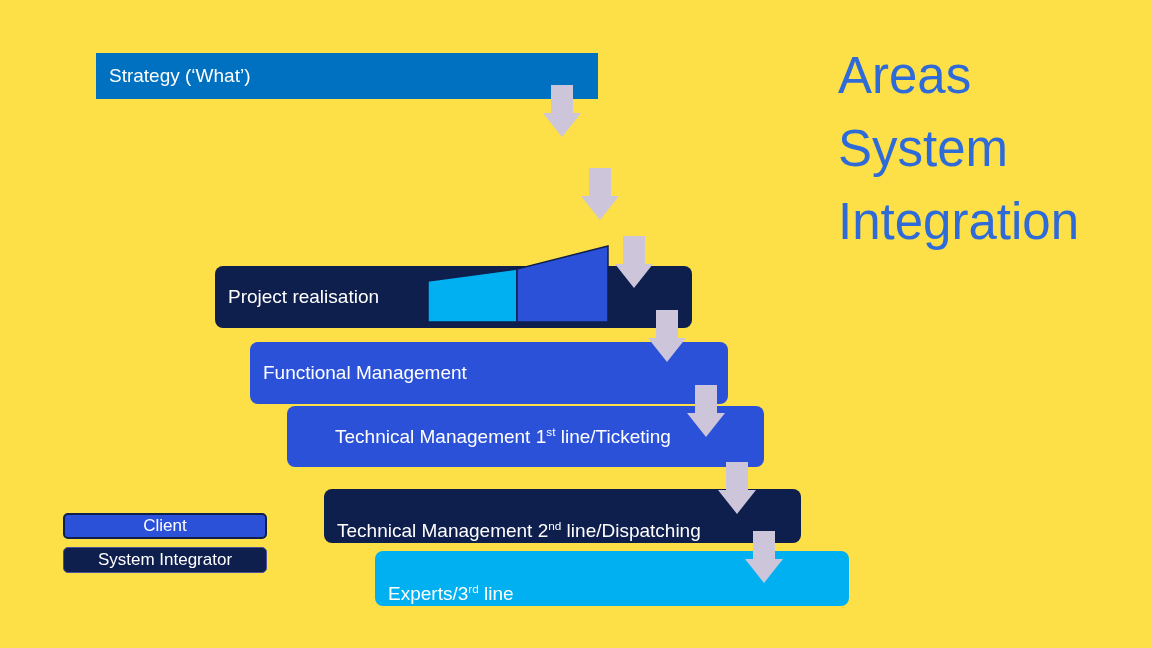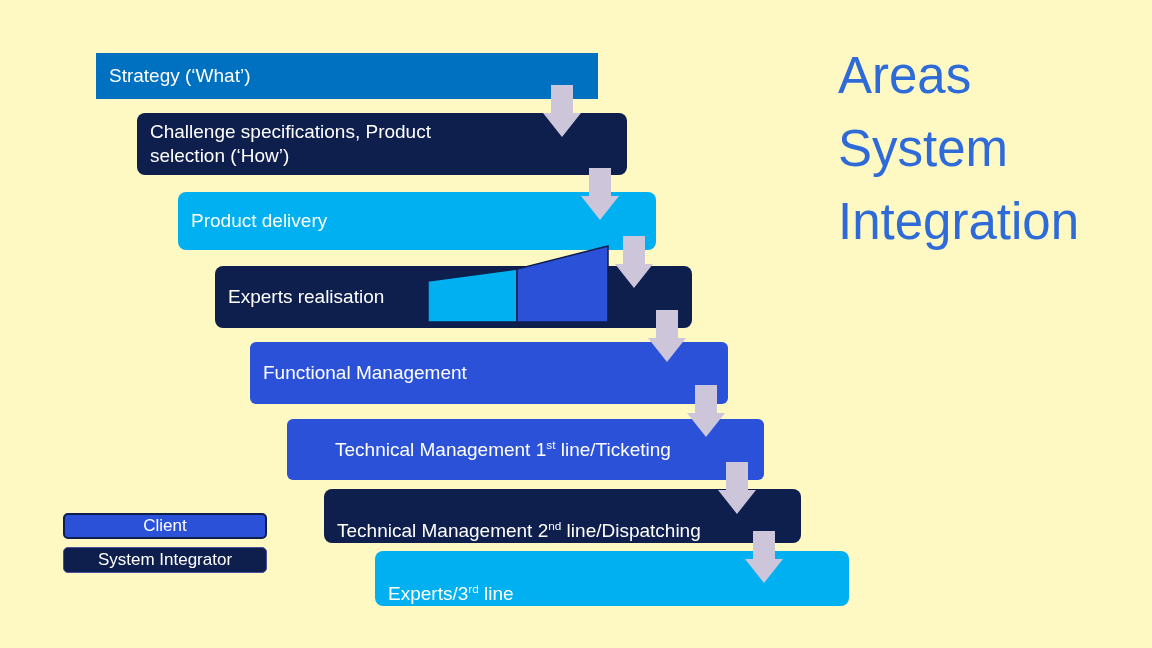--- a/index.html
+++ b/index.html
@@ -1,41 +1,41 @@
 <!DOCTYPE html>
 <html><head>
 <meta charset="utf-8">
 <style>
   html, body { margin: 0; padding: 0; background: #fff; }
   .canvas {
     position: relative;
     width: 1152px;
     height: 648px;
-    background: #fef9c3;
+    background: #fde047;
     overflow: hidden;
     font-family: "Liberation Sans", sans-serif;
   }
 
   
   .bar {
     position: absolute;
     border-radius: 8px;
     display: flex;
     align-items: center;
     padding-left: 13px;
     box-sizing: border-box;
     color: #ffffff;
     font-size: 19px;
     z-index: 2;
   }
   .bar.square { border-radius: 0; }
   .bar-blue  { background: #0070C0; }
   .bar-navy  { background: #0E1E4D; }
   .bar-cyan  { background: #00B0F0; }
-  .bar-royal { background: #2B51D8; border-radius: 6px; }
+  .bar-royal { background: #2B51D8; }
   .bar-label { white-space: pre-line; line-height: 1.25; }
   .bar-label sup { font-size: 0.62em; line-height: 0; }
 
   
   .arrow { position: absolute; width: 38px; height: 52px; z-index: 3; }
   .arrow .stem {
     position: absolute; left: 8px; top: 0;
     width: 22px; height: 28px;
     background: #CDC5DA;
   }
@@ -79,38 +79,31 @@
 </style>
 </head>
 <body>
 
 <div class="canvas">
 
   <div class="bar bar-blue square" style="left:96px; top:53px; width:502px; height:46px;">
     <span class="bar-label"><span>Strategy (‘What’)</span><sup></sup><span></span></span>
   </div>
 
-  <div class="bar bar-navy" style="left:137px; top:113px; width:490px; height:62px;">
-    <span class="bar-label"><span>Challenge specifications, Product
-selection (‘How’)</span><sup></sup><span></span></span>
-  </div>
 
-  <div class="bar bar-cyan" style="left:178px; top:192px; width:478px; height:58px;">
-    <span class="bar-label"><span>Product delivery</span><sup></sup><span></span></span>
-  </div>
 
   <div class="bar bar-navy" style="left:215px; top:266px; width:477px; height:62px;">
-    <span class="bar-label"><span>Experts realisation</span><sup></sup><span></span></span>
+    <span class="bar-label"><span>Project realisation</span><sup></sup><span></span></span>
   </div>
 
   <div class="bar bar-royal" style="left:250px; top:342px; width:478px; height:62px;">
     <span class="bar-label"><span>Functional Management</span><sup></sup><span></span></span>
   </div>
 
-  <div class="bar bar-royal" style="left:287px; top:419px; width:477px; height:61px;padding-left:48px;">
+  <div class="bar bar-royal" style="left:287px; top:406px; width:477px; height:61px;padding-left:48px;">
     <span class="bar-label"><span>Technical Management 1</span><sup>st</sup><span> line/Ticketing</span></span>
   </div>
 
   <div class="bar bar-navy" style="left:324px; top:489px; width:477px; height:54px;align-items:flex-end;">
     <span class="bar-label"><span>Technical Management 2</span><sup>nd</sup><span> line/Dispatching</span></span>
   </div>
 
   <div class="bar bar-cyan" style="left:375px; top:551px; width:474px; height:55px;align-items:flex-end;">
     <span class="bar-label"><span>Experts/3</span><sup>rd</sup><span> line</span></span>
   </div>

